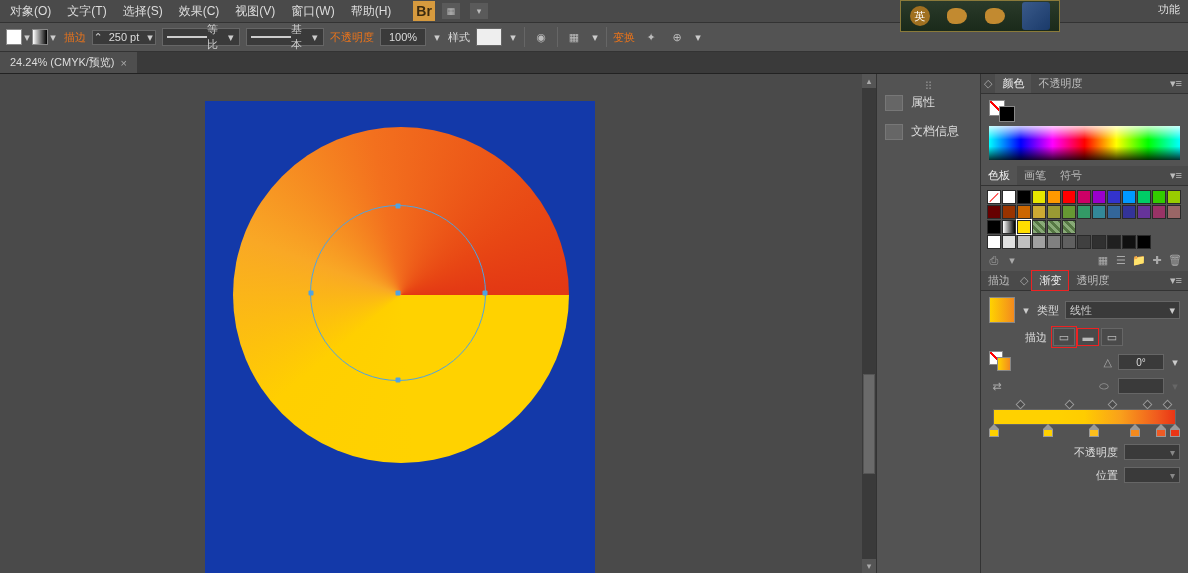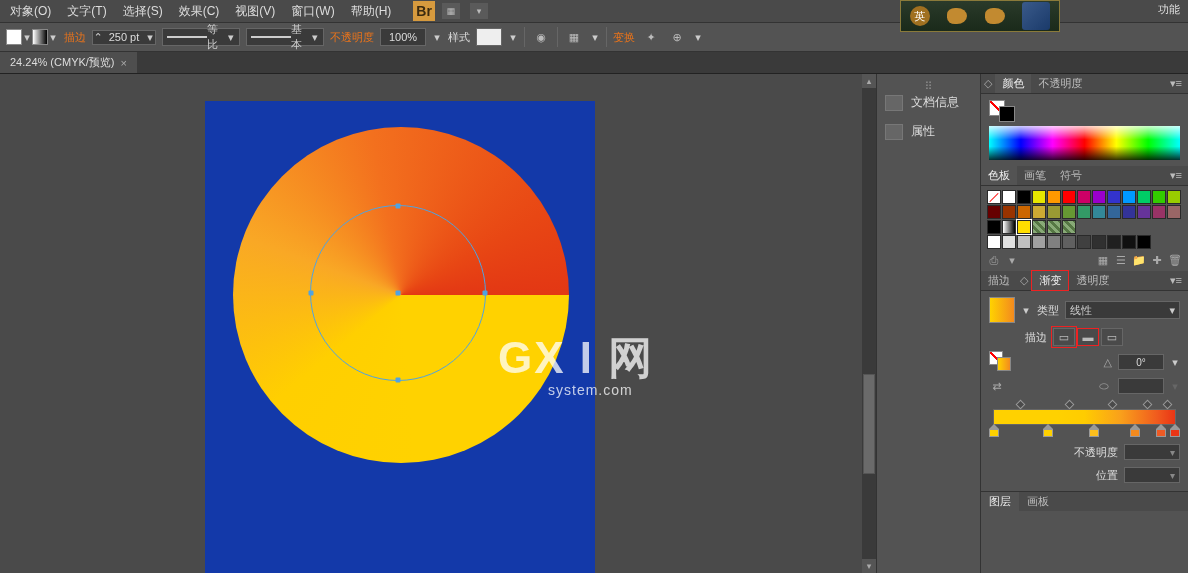--- a/index.html
+++ b/index.html
@@ -201,40 +201,36 @@
     <div class="canvas-page">
       <div class="big-circle"></div>
       <div class="sel-circle">
         <div class="sel-dot t"></div>
         <div class="sel-dot b"></div>
         <div class="sel-dot l"></div>
         <div class="sel-dot r"></div>
         <div class="sel-dot c"></div>
       </div>
     </div>
-    <div class="watermark">
-      <div>GX I 网</div>
-      <div class="wm2">system.com</div>
-    </div>
     <div class="vscroll">
       <div class="up">▴</div>
       <div class="thumb"></div>
       <div class="down">▾</div>
     </div>
   </div>
 
   <div class="panel-strip">
     <div class="handle">⠿</div>
     <div class="panel-item">
       <span class="pi-icon"></span>
-      <span>文档信息</span>
+      <span>属性</span>
     </div>
     <div class="panel-item">
       <span class="pi-icon"></span>
-      <span>属性</span>
+      <span>文档信息</span>
     </div>
   </div>
 
   <div class="right-panels">
 
     <div class="tabrow">
       <span class="diamond">◇</span>
       <span class="tab active">颜色</span>
       <span class="tab">不透明度</span>
       <span class="menu-icon">▾≡</span>
@@ -398,18 +394,14 @@
       <div class="grad-fields">
         <span class="grad-label">不透明度</span>
         <div class="gf-input">▾</div>
       </div>
       <div class="grad-fields" style="padding-top:0">
         <span class="grad-label">位置</span>
         <div class="gf-input">▾</div>
       </div>
     </div>
 
-    <div class="thin-tabs">
-      <span class="tab active">图层</span>
-      <span class="tab">画板</span>
-    </div>
   </div>
 </div>
 
 </body></html>

